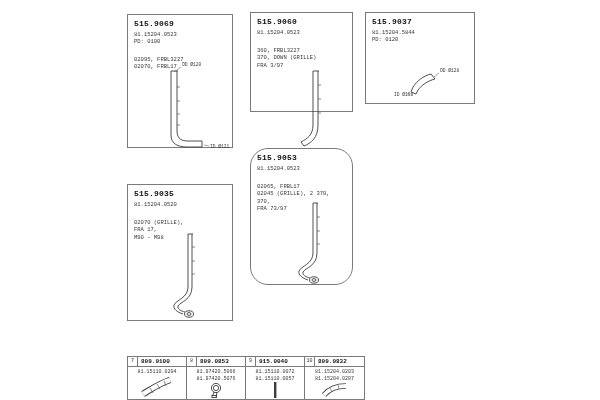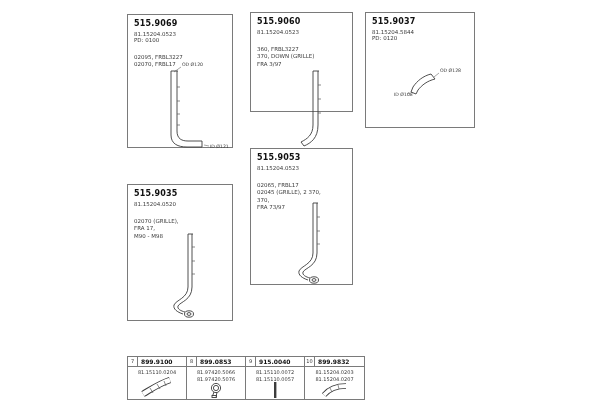--- a/index.html
+++ b/index.html
@@ -1,21 +1,21 @@
 <!DOCTYPE html>
 <html><head>
 <meta charset="utf-8">
 <style>
   html,body{margin:0;padding:0;}
   body{
     width:600px;height:400px;background:#ffffff;overflow:hidden;position:relative;
     font-family:"DejaVu Sans","Liberation Sans",sans-serif;color:#2a2a2a;
     -webkit-font-smoothing:antialiased;
   }
-  .stage{position:absolute;left:0;top:0;width:600px;height:400px;}
+  .stage{position:absolute;left:0;top:0;width:600px;height:400px;font-family:Liberation Mono, monospace;}
   .panel{position:absolute;background:#fff;border:1px solid #7a7a7a;box-sizing:border-box;}
   .pad{padding:4px 6px;}
   .p-title{font-weight:bold;font-size:8px;letter-spacing:.2px;color:#111;}
   .p-oem{font-size:5.5px;margin-top:3px;color:#3a3a3a;}
   .p-note{font-size:5.5px;color:#3a3a3a;}
   .p-apps{font-size:5.5px;margin-top:11px;line-height:1.35;color:#3a3a3a;white-space:pre-line;}
   .draw{position:absolute;}
   .draw svg{display:block;}
   .pipe{stroke:#3c3c3c;stroke-width:0.9;fill:none;}
   .tick{stroke:#5a5a5a;stroke-width:0.7;}
@@ -83,21 +83,21 @@
         <line class="tick" x1="27" y1="20" x2="30" y2="20"></line>
         <line class="tick" x1="27" y1="34" x2="30" y2="34"></line>
         <line class="tick" x1="27" y1="48" x2="30" y2="48"></line>
         <path class="pipe" d="M22,60 C22,70 16,74 10,77"></path>
         <path class="pipe" d="M27,60 C27,73 20,78 13,81"></path>
         <path class="pipe" d="M10,77 L13,81"></path>
       </svg>
     </div>
   </div>
 
-  <div class="panel" style="left:365px;top:12px;width:110px;height:116px;">
+  <div class="panel" style="left:365px;top:12px;width:110px;height:92px;">
     <div class="pad">
       <div class="p-title">515.9037</div>
       <div class="p-oem">81.15204.5844</div>
       <div class="p-note">PD: 0120</div>
     </div>
     <div class="draw" style="left:28px;top:52px;">
       <svg width="80" height="36" viewBox="0 0 80 36">
         <text class="dlabel" x="46" y="7">OD Ø128</text>
         <line class="leader" x1="45" y1="8" x2="40" y2="12"></line>
         <path class="pipe" d="M37,9 C29,11 23,16 19,22 L17,27"></path>
@@ -127,21 +127,21 @@
         <line class="tick" x1="28" y1="30" x2="31" y2="30"></line>
         <line class="tick" x1="28" y1="43" x2="31" y2="43"></line>
         <path class="pipe" d="M24,56 C24,67 12,69 10,74 C9,78 13,81 19,83"></path>
         <path class="pipe" d="M28,56 C28,69 16,71 14,75 C13,78 17,80 21,81"></path>
         <ellipse class="pipe" cx="25" cy="83" rx="4.5" ry="3.2"></ellipse>
         <ellipse class="pipe" cx="25" cy="83" rx="2" ry="1.4"></ellipse>
       </svg>
     </div>
   </div>
 
-  <div class="panel" style="left:250px;top:148px;width:103px;height:137px;">
+  <div class="panel" style="left:250px;top:148px;width:103px;height:137px;border-radius:18px;">
     <div class="pad">
       <div class="p-title">515.9053</div>
       <div class="p-oem">81.15204.0523</div>
       <div class="p-apps">02065, FRBL17
 02045 (GRILLE), 2 370,
 370,
 FRA 73/97</div>
     </div>
     <div class="draw" style="left:38px;top:46px;">
       <svg width="62" height="90" viewBox="0 0 62 90">

